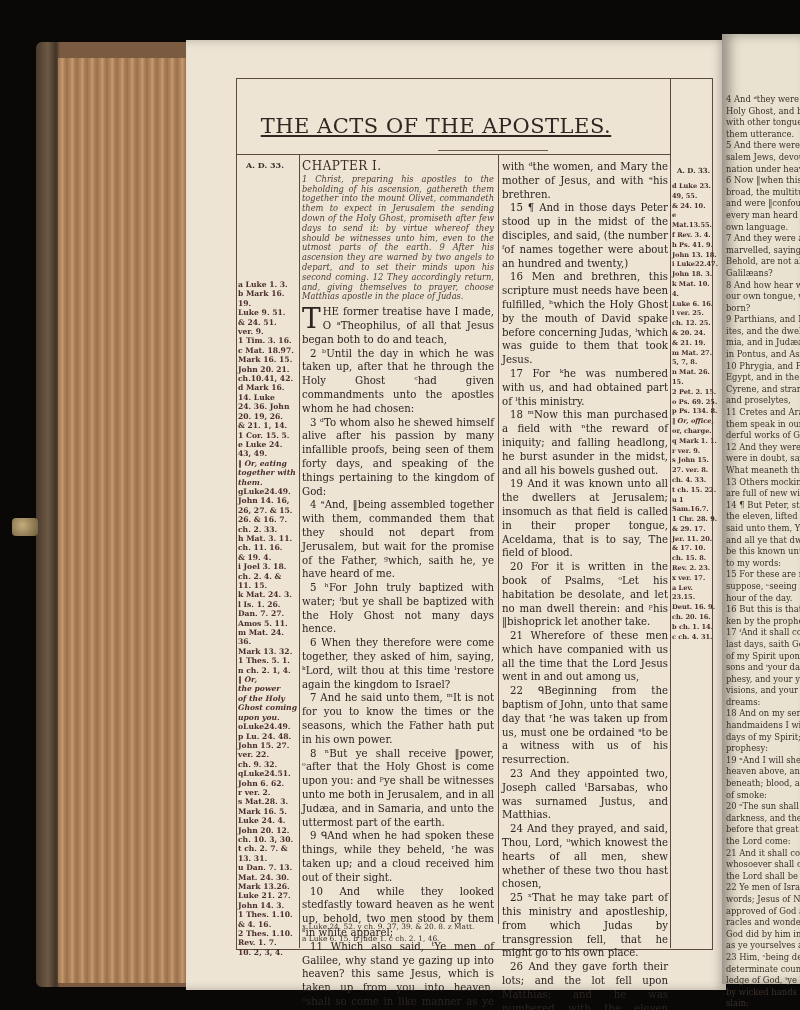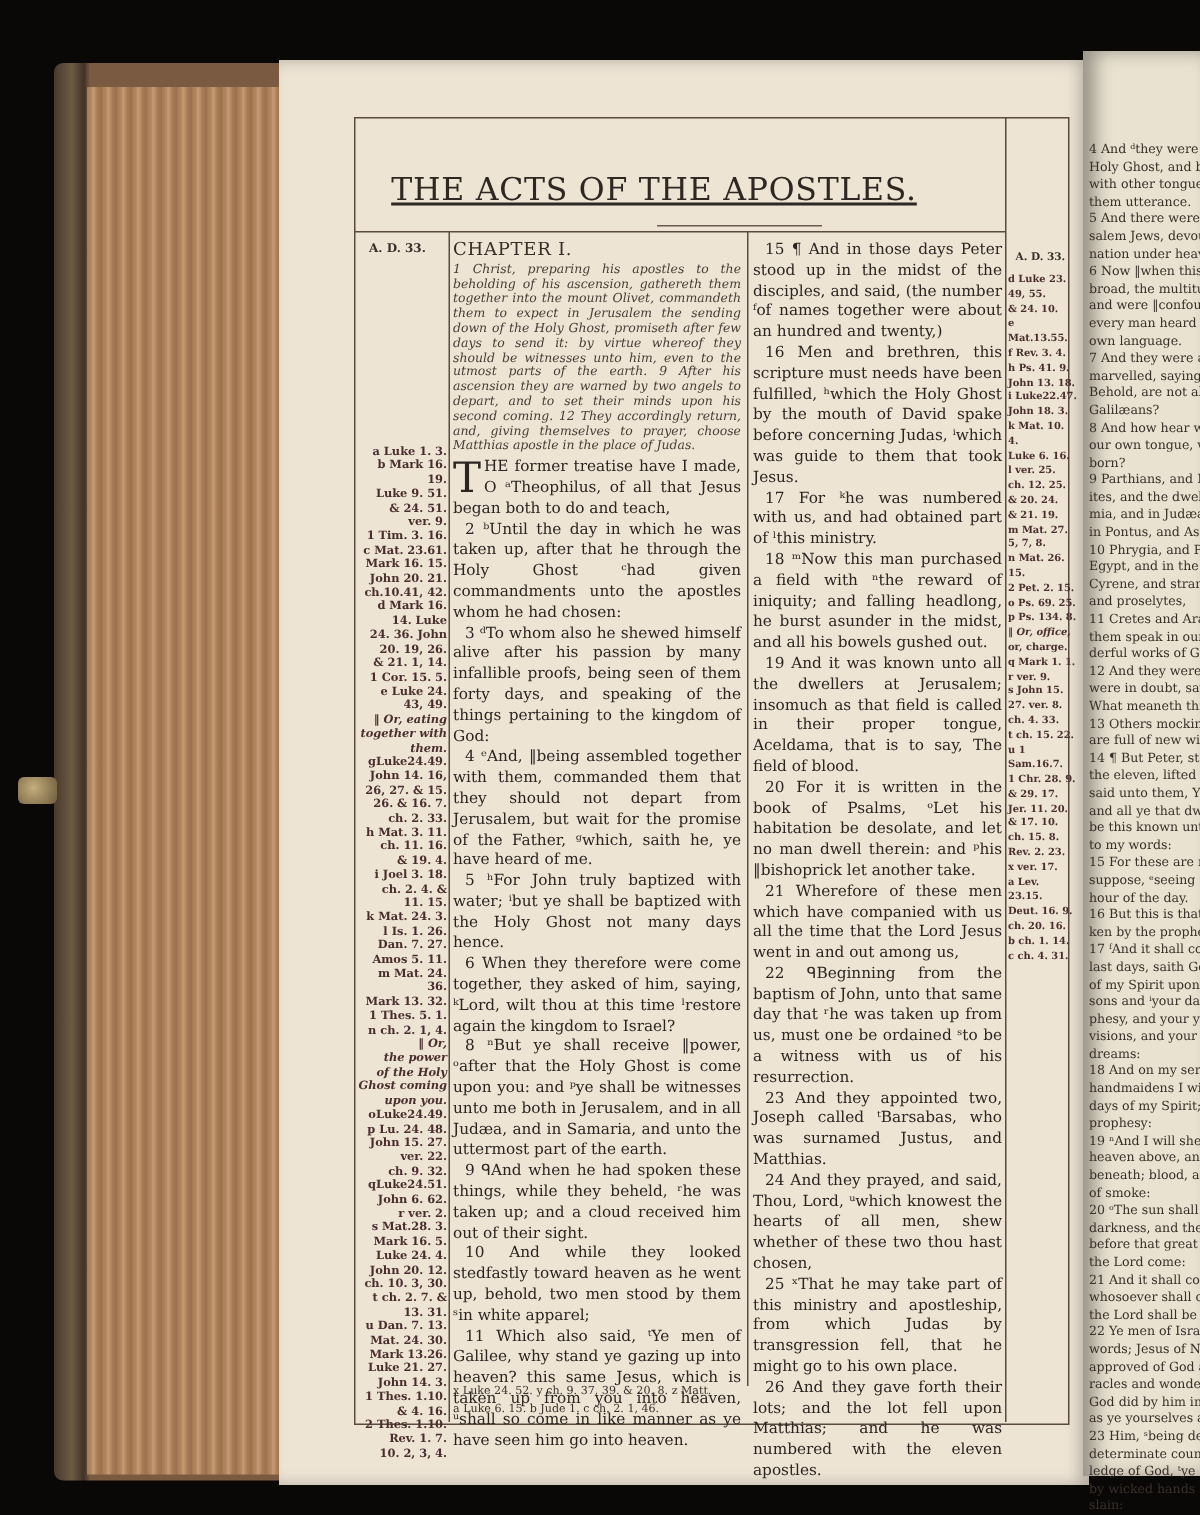--- a/index.html
+++ b/index.html
@@ -42,29 +42,29 @@
 <div class="col-rule" style="left:498px;top:154px;height:770px;"></div>
 <div class="col-rule" style="left:670px;top:78px;height:870px;"></div>
 <div style="position:absolute;left:236px;top:154px;width:434px;border-top:1px solid #5a4a40;"></div>
 
 <div class="title">THE ACTS OF THE APOSTLES.</div>
 <div class="title-rule"></div>
 
 <div class="ad" style="left:246px;top:160px;">A. D. 33.</div>
 <div class="ad" style="left:677px;top:166px;font-size:7px;">A. D. 33.</div>
 
-<div class="margin" id="lm" style="left:238px;top:296px;width:60px;text-align:right;">
+<div class="margin" id="lm" style="left:238px;top:280px;width:60px;">
     <div>a Luke 1. 3.</div>
     <div>b Mark 16.</div>
     <div>19.</div>
     <div>Luke 9. 51.</div>
     <div>&amp; 24. 51.</div>
     <div>ver. 9.</div>
     <div>1 Tim. 3. 16.</div>
-    <div>c Mat. 23.61.</div>
+    <div>c Mat. 18.97.</div>
     <div>Mark 16. 15.</div>
     <div>John 20. 21.</div>
     <div>ch.10.41, 42.</div>
     <div>d Mark 16.</div>
     <div>14. Luke</div>
     <div>24. 36. John</div>
     <div>20. 19, 26.</div>
     <div>&amp; 21. 1, 14.</div>
     <div>1 Cor. 15. 5.</div>
     <div>e Luke 24.</div>
@@ -171,28 +171,30 @@
 
 <div class="col" style="left:302px;top:158px;width:192px;">
   <div class="chap">CHAPTER I.</div>
   <div class="summary">1 Christ, preparing his apostles to the beholding of his ascension, gathereth them together into the mount Olivet, commandeth them to expect in Jerusalem the sending down of the Holy Ghost, promiseth after few days to send it: by virtue whereof they should be witnesses unto him, even to the utmost parts of the earth. 9 After his ascension they are warned by two angels to depart, and to set their minds upon his second coming. 12 They accordingly return, and, giving themselves to prayer, choose Matthias apostle in the place of Judas.</div>
   <div class="verse first"><span class="dropcap">T</span><span>HE former treatise have I made, O ᵃTheophilus, of all that Jesus began both to do and teach,</span></div>
   <div class="verse">2 ᵇUntil the day in which he was taken up, after that he through the Holy Ghost ᶜhad given commandments unto the apostles whom he had chosen:</div>
   <div class="verse">3 ᵈTo whom also he shewed himself alive after his passion by many infallible proofs, being seen of them forty days, and speaking of the things pertaining to the kingdom of God:</div>
   <div class="verse">4 ᵉAnd, ‖being assembled together with them, commanded them that they should not depart from Jerusalem, but wait for the promise of the Father, ᵍwhich, saith he, ye have heard of me.</div>
   <div class="verse">5 ʰFor John truly baptized with water; ⁱbut ye shall be baptized with the Holy Ghost not many days hence.</div>
   <div class="verse">6 When they therefore were come together, they asked of him, saying, ᵏLord, wilt thou at this time ˡrestore again the kingdom to Israel?</div>
+  <div class="verse">7 And he said unto them, ᵐIt is not for you to know the times or the seasons, which the Father hath put in his own power.</div>
   <div class="verse">8 ⁿBut ye shall receive ‖power, ᵒafter that the Holy Ghost is come upon you: and ᵖye shall be witnesses unto me both in Jerusalem, and in all Judæa, and in Samaria, and unto the uttermost part of the earth.</div>
   <div class="verse">9 ᑫAnd when he had spoken these things, while they beheld, ʳhe was taken up; and a cloud received him out of their sight.</div>
   <div class="verse">10 And while they looked stedfastly toward heaven as he went up, behold, two men stood by them ˢin white apparel;</div>
   <div class="verse">11 Which also said, ᵗYe men of Galilee, why stand ye gazing up into heaven? this same Jesus, which is taken up from you into heaven, ᵘshall so come in like manner as ye have seen him go into heaven.</div>
 
 </div>
 
 <div class="col" style="left:502px;top:160px;width:166px;">
+  <div class="verse first">with ᵈthe women, and Mary the mother of Jesus, and with ᵉhis brethren.</div>
   <div class="verse">15 ¶ And in those days Peter stood up in the midst of the disciples, and said, (the number ᶠof names together were about an hundred and twenty,)</div>
   <div class="verse">16 Men and brethren, this scripture must needs have been fulfilled, ʰwhich the Holy Ghost by the mouth of David spake before concerning Judas, ⁱwhich was guide to them that took Jesus.</div>
   <div class="verse">17 For ᵏhe was numbered with us, and had obtained part of ˡthis ministry.</div>
   <div class="verse">18 ᵐNow this man purchased a field with ⁿthe reward of iniquity; and falling headlong, he burst asunder in the midst, and all his bowels gushed out.</div>
   <div class="verse">19 And it was known unto all the dwellers at Jerusalem; insomuch as that field is called in their proper tongue, Aceldama, that is to say, The field of blood.</div>
   <div class="verse">20 For it is written in the book of Psalms, ᵒLet his habitation be desolate, and let no man dwell therein: and ᵖhis ‖bishoprick let another take.</div>
   <div class="verse">21 Wherefore of these men which have companied with us all the time that the Lord Jesus went in and out among us,</div>
   <div class="verse">22 ᑫBeginning from the baptism of John, unto that same day that ʳhe was taken up from us, must one be ordained ˢto be a witness with us of his resurrection.</div>
   <div class="verse">23 And they appointed two, Joseph called ᵗBarsabas, who was surnamed Justus, and Matthias.</div>
   <div class="verse">24 And they prayed, and said, Thou, Lord, ᵘwhich knowest the hearts of all men, shew whether of these two thou hast chosen,</div>

